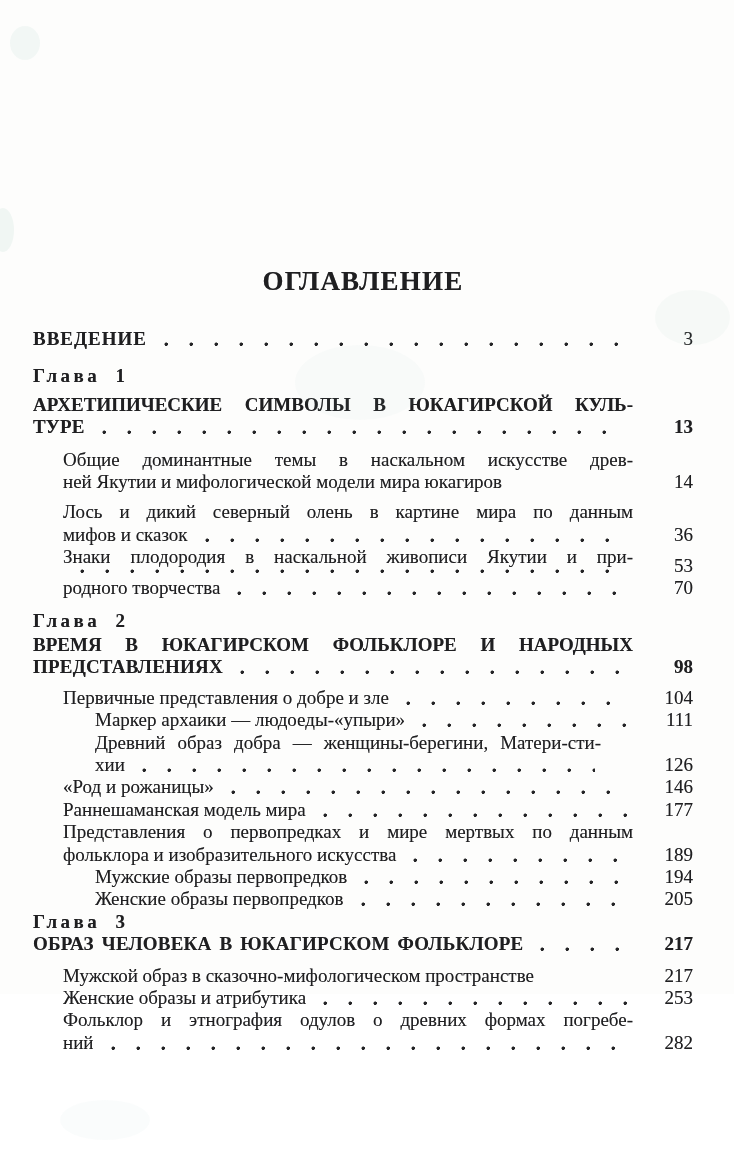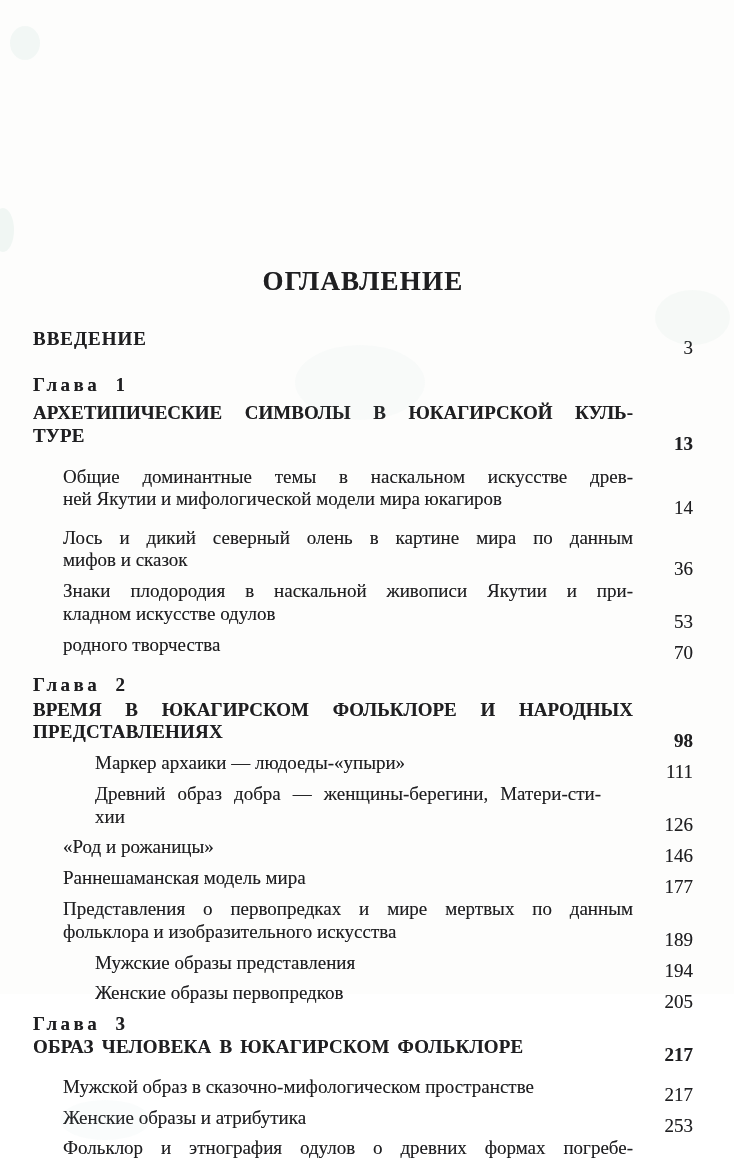--- a/index.html
+++ b/index.html
@@ -46,21 +46,21 @@
     flex:0 0 60px;width:60px;
     text-align:right;
     align-self:flex-end;
     white-space:nowrap;
   }
   .jline{
     text-align:justify;
     text-align-last:justify;
     text-justify:inter-word;
   }
-  .lastline{display:flex;align-items:baseline;flex-direction:column;}
+  .lastline{display:flex;align-items:baseline;}
   .lastline .txt{white-space:nowrap;flex:0 0 auto;}
   .leader{
     flex:1 1 auto;
     height:5px;
     align-self:flex-end;
     margin:0 6px 3.5px 17px;
   }
   .leader.dotted{
     background-image:radial-gradient(circle at 2.2px 2.2px, #232325 1.45px, rgba(0,0,0,0) 2px);
     background-size:25px 5px;
@@ -133,21 +133,20 @@
             <span class="txt">мифов и сказок</span>
             <span class="leader dotted"></span>
           </div>
         </div>
         <div class="num">36</div>
       </div>
       <div class="entry sub1" style="margin-top: 0px;">
         <div class="lines">
           <div class="jline">Знаки плодородия в наскальной живописи Якутии и при-</div>
           <div class="lastline">
-            <span class="txt">кладном искусстве одулов</span>
             <span class="leader dotted"></span>
           </div>
         </div>
         <div class="num">53</div>
       </div>
       <div class="entry sub1" style="margin-top: 0px;">
         <div class="lines">
           <div class="lastline">
             <span class="txt">родного творчества</span>
             <span class="leader dotted"></span>
@@ -165,20 +164,29 @@
       <div class="entry chapter-title" style="margin-top: 2px;">
         <div class="lines">
           <div class="jline">ВРЕМЯ В ЮКАГИРСКОМ ФОЛЬКЛОРЕ И НАРОДНЫХ</div>
           <div class="lastline">
             <span class="txt">ПРЕДСТАВЛЕНИЯХ</span>
             <span class="leader dotted"></span>
           </div>
         </div>
         <div class="num">98</div>
       </div>
+      <div class="entry sub1" style="margin-top: 8px;">
+        <div class="lines">
+          <div class="lastline">
+            <span class="txt">Первичные представления о добре и зле</span>
+            <span class="leader dotted"></span>
+          </div>
+        </div>
+        <div class="num">104</div>
+      </div>
       <div class="entry sub2" style="margin-top: 0px;">
         <div class="lines">
           <div class="lastline">
             <span class="txt">Маркер архаики — людоеды-«упыри»</span>
             <span class="leader dotted"></span>
           </div>
         </div>
         <div class="num">111</div>
       </div>
       <div class="entry sub2" style="margin-top: 0px; gap: 32px;">
@@ -215,21 +223,21 @@
           <div class="lastline">
             <span class="txt">фольклора и изобразительного искусства</span>
             <span class="leader dotted"></span>
           </div>
         </div>
         <div class="num">189</div>
       </div>
       <div class="entry sub2" style="margin-top: 0px;">
         <div class="lines">
           <div class="lastline">
-            <span class="txt">Мужские образы представления</span>
+            <span class="txt">Мужские образы первопредков</span>
             <span class="leader dotted"></span>
           </div>
         </div>
         <div class="num">194</div>
       </div>
       <div class="entry sub2" style="margin-top: 0px;">
         <div class="lines">
           <div class="lastline">
             <span class="txt">Женские образы первопредков</span>
             <span class="leader dotted"></span>

